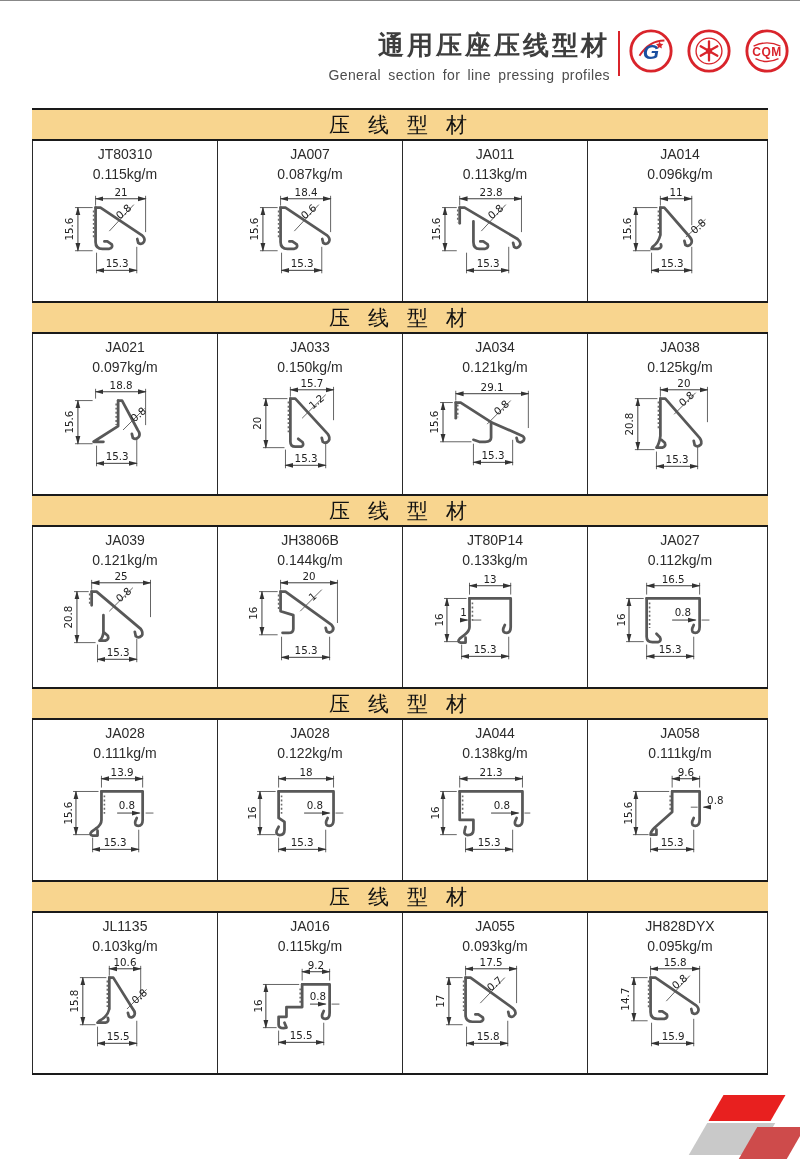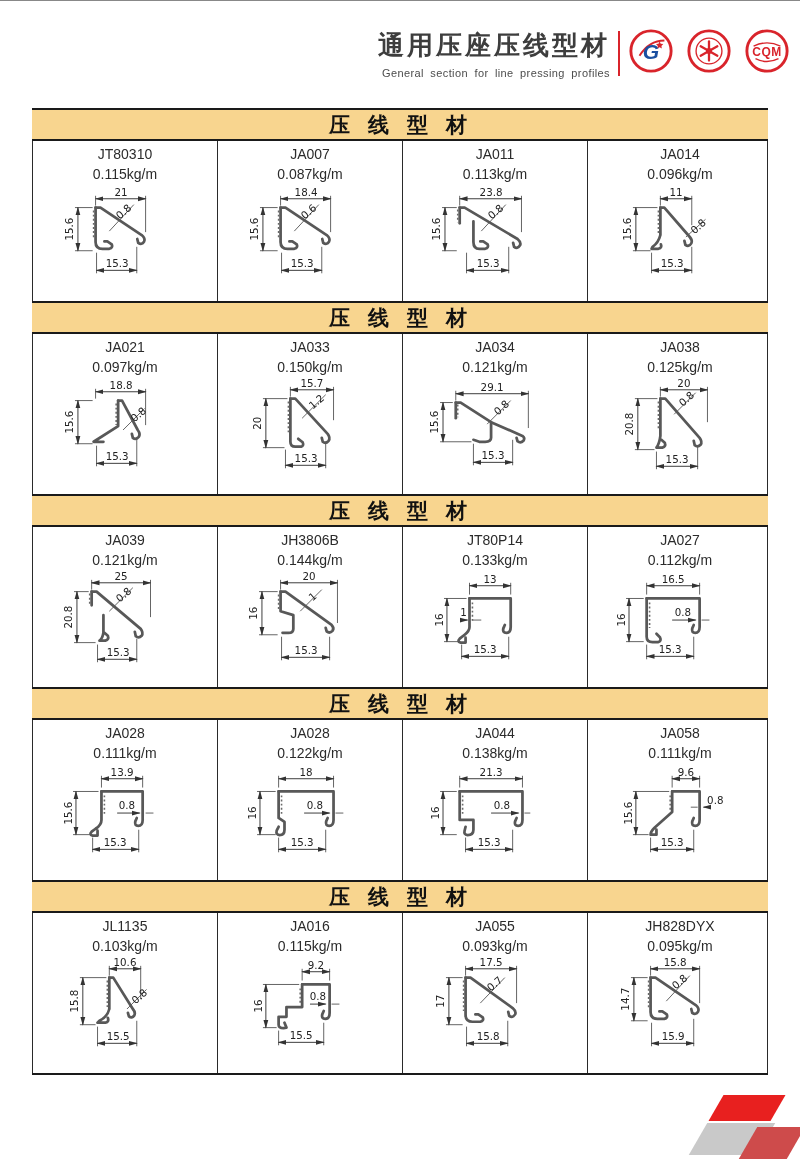--- a/index.html
+++ b/index.html
@@ -7,35 +7,35 @@
     --border_dark:#1a1a1a; --text_dark:#2b2b2b; --dim:#3a3a3a;
     --profile:#585858; --gray_shape:#C9C9C9; --dark_red_shape:#CE4B4B; --blue:#1A4FA0;
   }
   *{box-sizing:border-box;margin:0;padding:0}
   body{background:#888;font-family:"Liberation Sans","DejaVu Sans",sans-serif}
   .page{position:relative;width:800px;height:1167px;background:#fff;margin:1px auto;overflow:hidden}
 
   
   .hdr-title{position:absolute;right:190px;top:27px;text-align:right}
   .hdr-title .cn{font-size:26px;font-weight:bold;color:#3d3d3d;letter-spacing:3px;white-space:nowrap}
-  .hdr-title .en{font-size:11px;color:#4c4c4c;margin-top:4px;letter-spacing:.4px;word-spacing:3px;white-space:nowrap}
+  .hdr-title .en{font-size:14px;color:#4c4c4c;margin-top:4px;letter-spacing:.4px;word-spacing:3px;white-space:nowrap}
   .hdr-divider{position:absolute;right:180px;top:30px;width:2px;height:45px;background:var(--accent_red)}
   .hdr-logos{position:absolute;right:10px;top:27px;display:flex;gap:12px}
   .hdr-logos svg{width:46px;height:46px;display:block}
   .ring{fill:none;stroke:var(--accent_red);stroke-width:3}
   .ring2{fill:none;stroke:var(--accent_red);stroke-width:1.4}
   .redln{stroke:var(--accent_red);stroke-width:2;fill:none}
   .gtxt{fill:var(--blue);font-size:22px;font-weight:bold;font-style:italic}
   .cqmtxt{fill:var(--accent_red);font-size:12.5px;font-weight:bold;letter-spacing:.5px}
 
   
   .table{position:absolute;left:32px;top:107px;width:736px;border-bottom:2px solid var(--border_dark)}
   .section-header{height:33px;background:var(--bar_tan);border-top:2px solid var(--border_dark);
     border-bottom:2px solid var(--border_dark);display:flex;align-items:center;justify-content:center;
-    font-size:21px;font-weight:bold;color:#111;letter-spacing:18px;padding-left:14px}
+    font-size:21px;font-weight:normal;color:#111;letter-spacing:18px;padding-left:14px}
   .section-body{display:flex;height:160px;border-left:1px solid #2a2a2a;border-right:1px solid #2a2a2a;background:#fff}
   .cell{flex:1;border-right:1px solid #2a2a2a;display:flex;flex-direction:column;align-items:center;padding-top:3px}
   .cell:last-child{border-right:none}
   .pname{text-align:center;color:var(--text_dark);font-size:14px;line-height:1.45}
   svg.draw{width:184px;height:102px;margin-top:1px}
   .d{stroke:var(--dim);stroke-width:1}
   .e{stroke:var(--dim);stroke-width:.8}
   .s{stroke:#6a6a6a;stroke-width:1.6;stroke-dasharray:2 2.2}
   .p{stroke:var(--profile);stroke-width:2.8;fill:none;stroke-linejoin:round;stroke-linecap:round}
   .t{font-size:10.5px;fill:#222;font-family:"DejaVu Sans",sans-serif}

